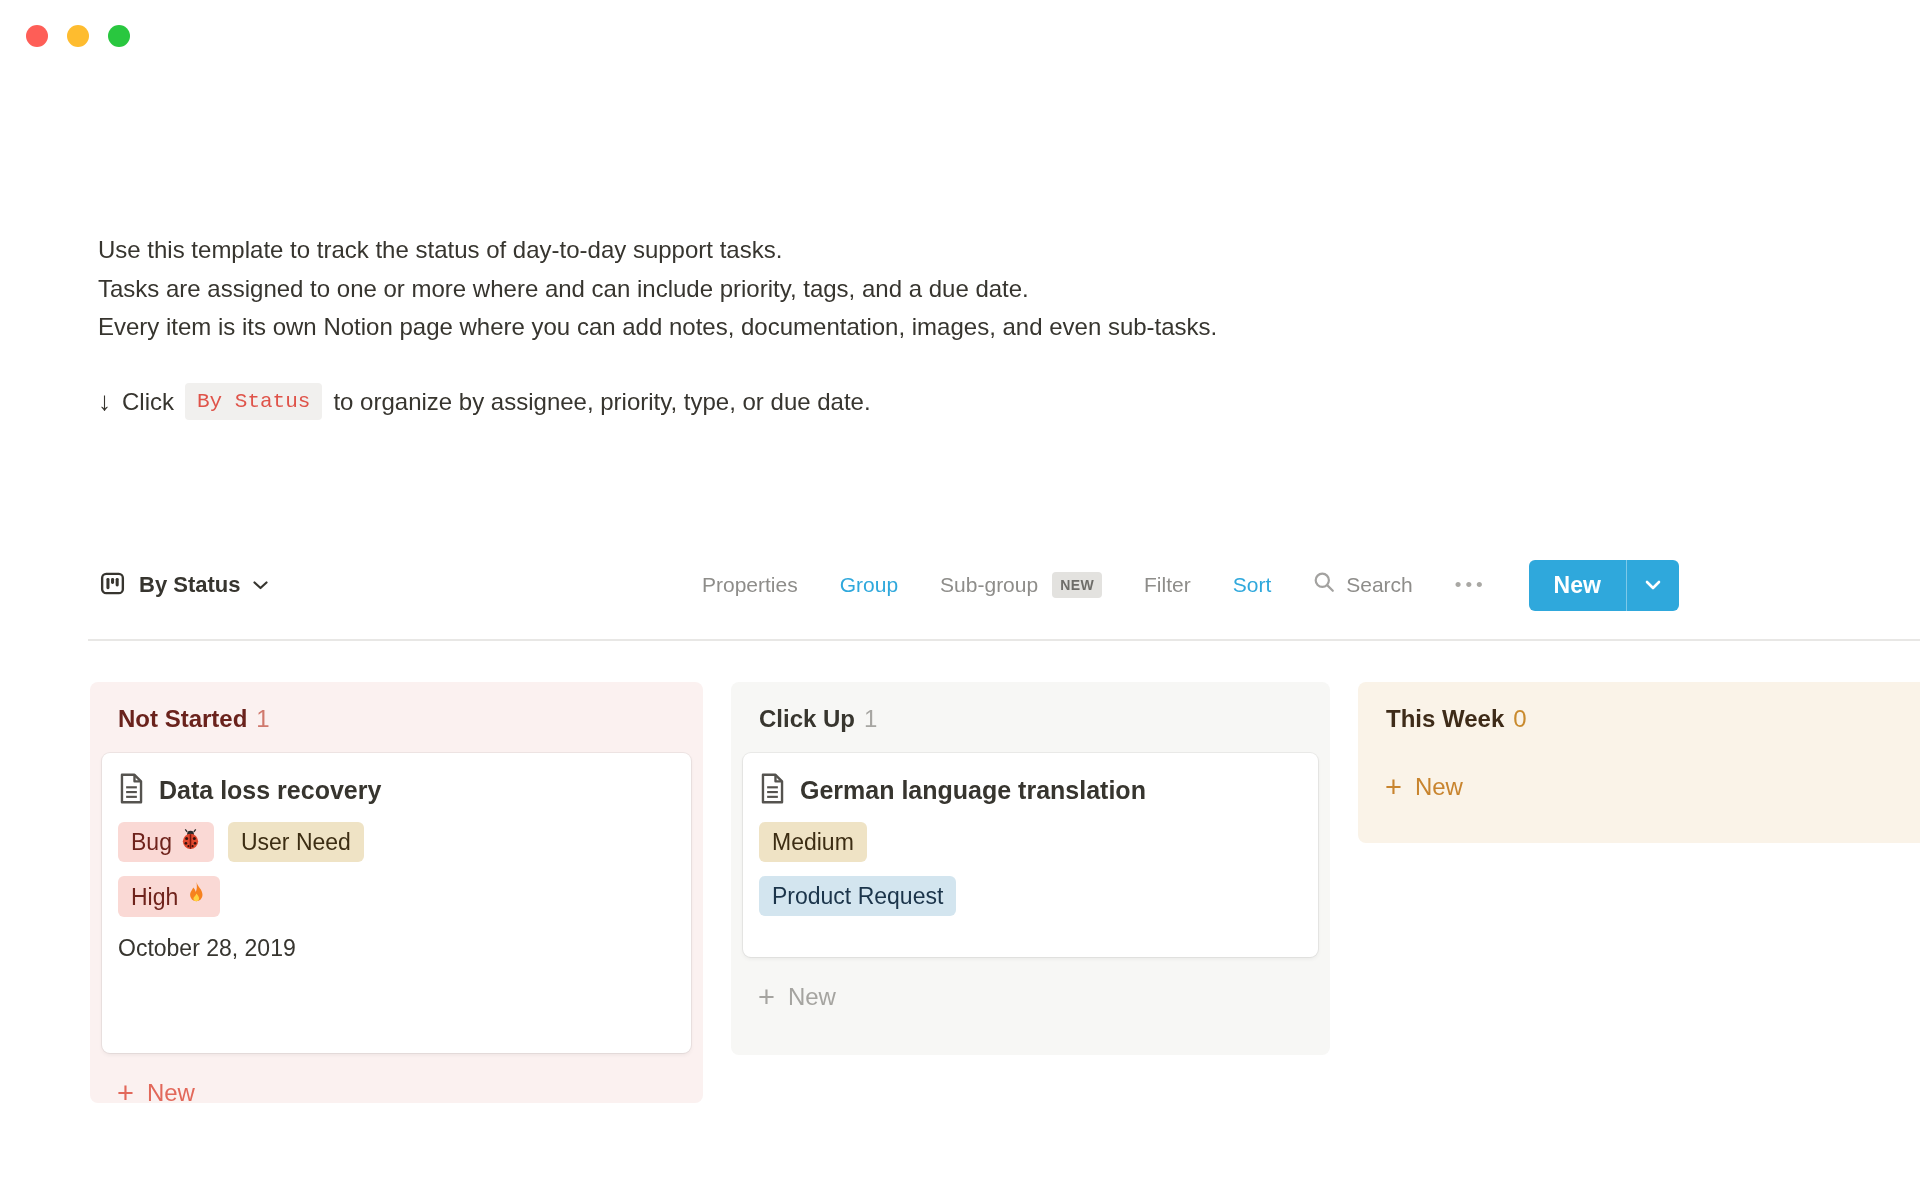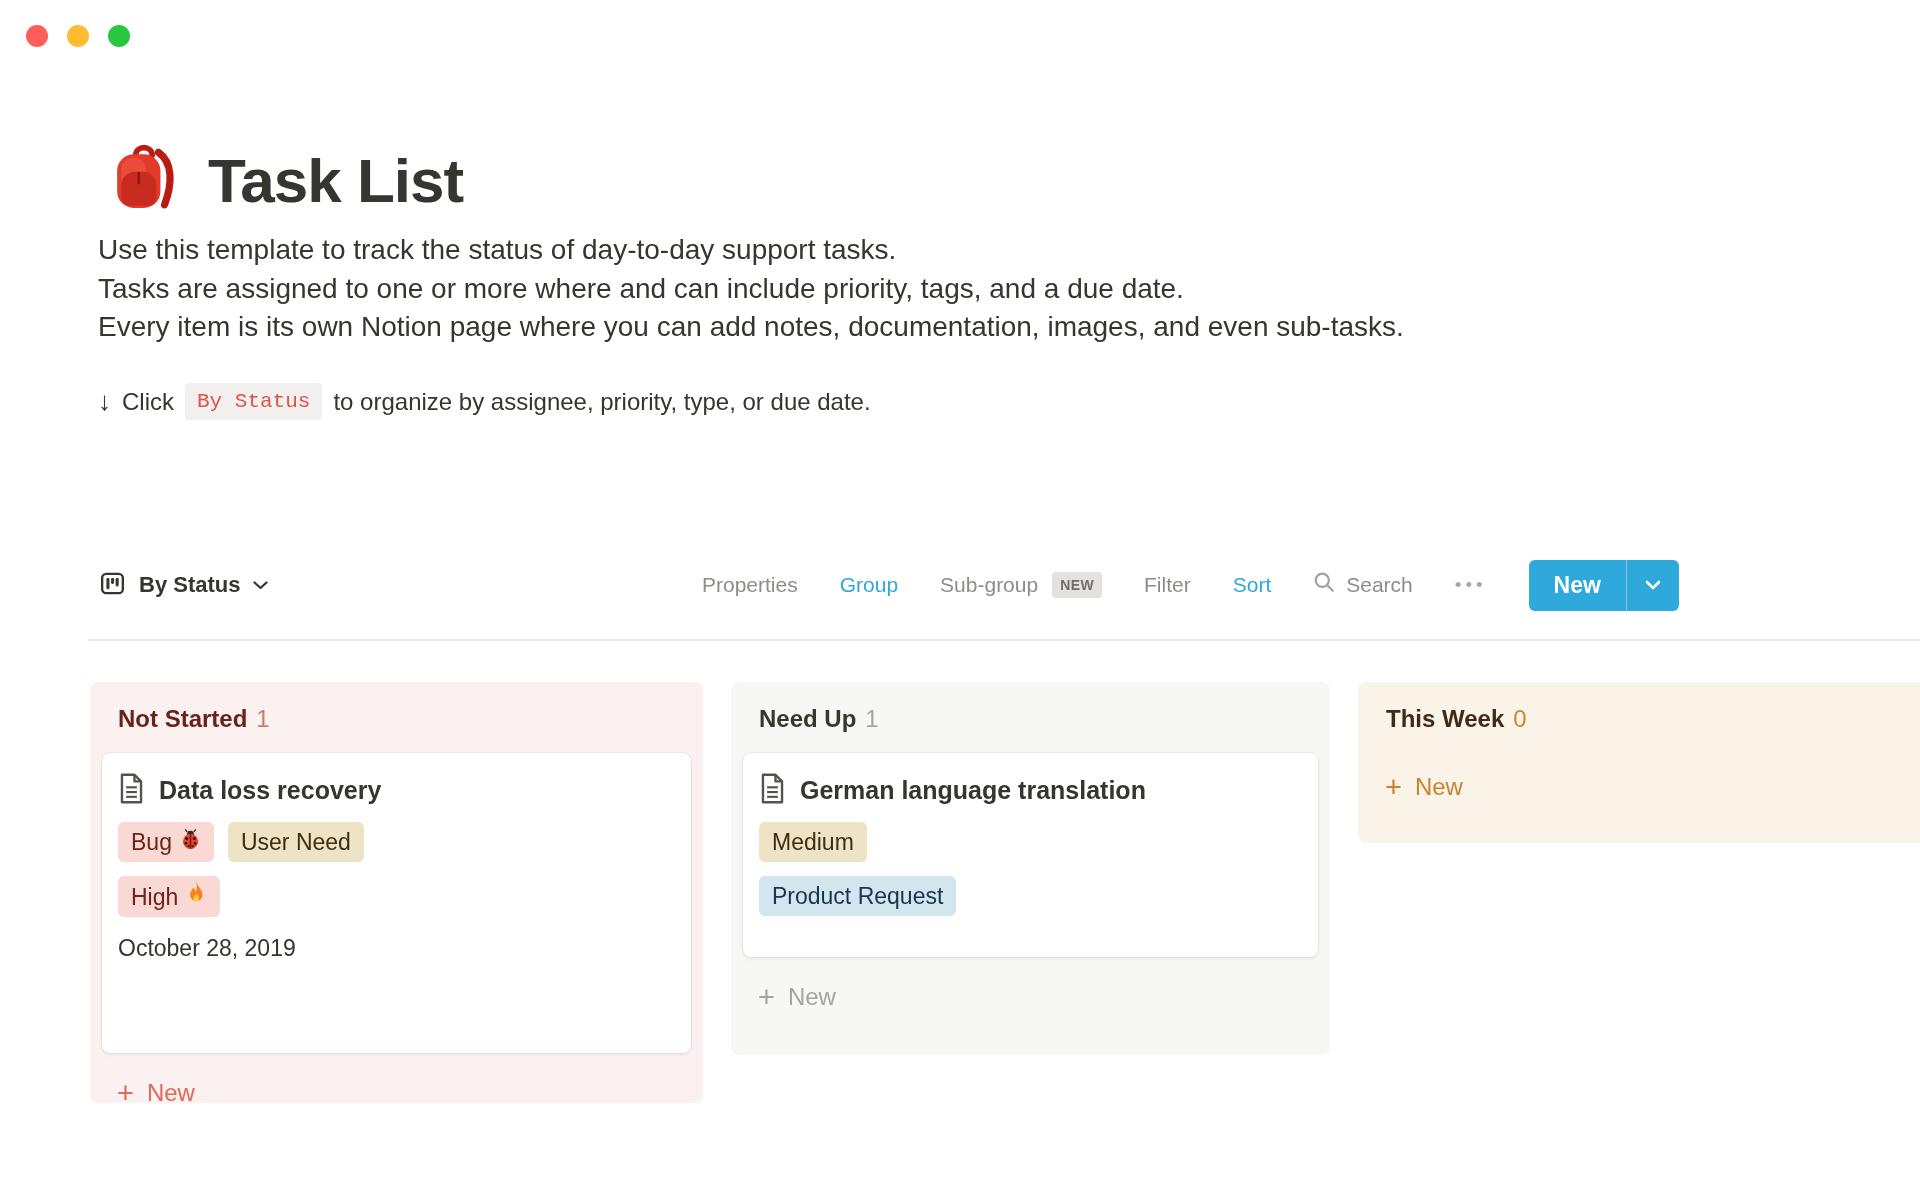--- a/index.html
+++ b/index.html
@@ -9,21 +9,21 @@
 
   
   .traffic { position:absolute; left:26px; top:25px; display:flex; gap:19px; }
   .light { width:22px; height:22px; border-radius:50%; }
   .light.red { background:#FE5E57; } .light.yellow { background:#FEBC2F; } .light.green { background:#29C73F; }
 
   
   .hero { position:absolute; left:112px; top:142px; display:flex; align-items:flex-end; gap:28px; }
   .page-title { font-size:62px; font-weight:700; letter-spacing:-1px; color:#37352F; line-height:70px; }
 
-  .desc { position:absolute; left:98px; top:231px; font-size:28px; line-height:38.5px; color:#37352F; }
+  .desc { position:absolute; left:98px; top:231px; font-size:24px; line-height:38.5px; color:#37352F; }
 
   .hint { position:absolute; left:98px; top:383px; display:flex; align-items:center; gap:11px; font-size:24px; }
   .hint .arrow { font-size:26px; }
   .code-chip { font-family:"Liberation Mono", monospace; font-size:21px; color:#DF5349;
                background:#F1F0EE; border-radius:4px; padding:7px 12px; }
 
   
   .view-switcher { position:absolute; left:99px; top:562px; height:46px; display:flex; align-items:center; gap:13px; cursor:pointer; }
   .view-label { font-size:22px; font-weight:700; color:#37352F; }
   .toolbar-right { position:absolute; left:702px; top:562px; height:46px; display:flex; align-items:center; gap:42px; }
@@ -78,33 +78,20 @@
 <body>
 
 <div class="stage">
 
   <div class="traffic">
     <span class="light red"></span>
     <span class="light yellow"></span>
     <span class="light green"></span>
   </div>
 
-  <div class="hero">
-    <span>
-      <svg width="68" height="70" viewBox="0 0 64 68">
-        <path d="M44 10 C58 20 58 40 50 61" stroke="#B91C12" stroke-width="7" fill="none" stroke-linecap="round"></path>
-        <path d="M22 13 C22 3 38 3 38 13" stroke="#B91C12" stroke-width="5.5" fill="none" stroke-linecap="round"></path>
-        <rect x="4" y="12" width="42" height="52" rx="16" fill="#E23B2E"></rect>
-        <rect x="8" y="15" width="24" height="46" rx="12" fill="#EA4C3B"></rect>
-        <path d="M8 42 a13 13 0 0 1 13 -13 h8 a13 13 0 0 1 13 13 v12 a8 8 0 0 1 -8 8 h-18 a8 8 0 0 1 -8 -8 z" fill="#C92C1F"></path>
-        <line x1="25" y1="29" x2="25" y2="41" stroke="#8E1710" stroke-width="2.5"></line>
-      </svg>
-    </span>
-    <h1 class="page-title">Task List</h1>
-  </div>
 
   <div class="desc">
     <p>Use this template to track the status of day-to-day support tasks.</p>
     <p>Tasks are assigned to one or more where and can include priority, tags, and a due date.</p>
     <p>Every item is its own Notion page where you can add notes, documentation, images, and even sub-tasks.</p>
   </div>
 
   <div class="hint">
     <span class="arrow">↓</span>
     <span>Click</span>
@@ -216,21 +203,21 @@
       <div class="card-date">October 28, 2019</div>
     </div>
     <div class="add-new">
       <span class="plus">+</span>
       <span>New</span>
     </div>
   </div>
 
   <div class="col col-gray">
     <div class="col-header">
-      <span class="col-title">Need Up</span>
+      <span class="col-title">Click Up</span>
       <span class="col-count">1</span>
     </div>
     <div class="card h204">
       <div class="card-title-row">
         <span>
           <svg width="27" height="31" viewBox="0 0 22 26">
             <path d="M3 1.5 h10.5 L19 7 V24.5 H3 Z" fill="#fff" stroke="#55534F" stroke-width="2" stroke-linejoin="round"></path>
             <path d="M13.5 1.5 V7 H19" fill="none" stroke="#55534F" stroke-width="2" stroke-linejoin="round"></path>
             <line x1="6.5" y1="12" x2="15.5" y2="12" stroke="#55534F" stroke-width="1.8"></line>
             <line x1="6.5" y1="16" x2="15.5" y2="16" stroke="#55534F" stroke-width="1.8"></line>

